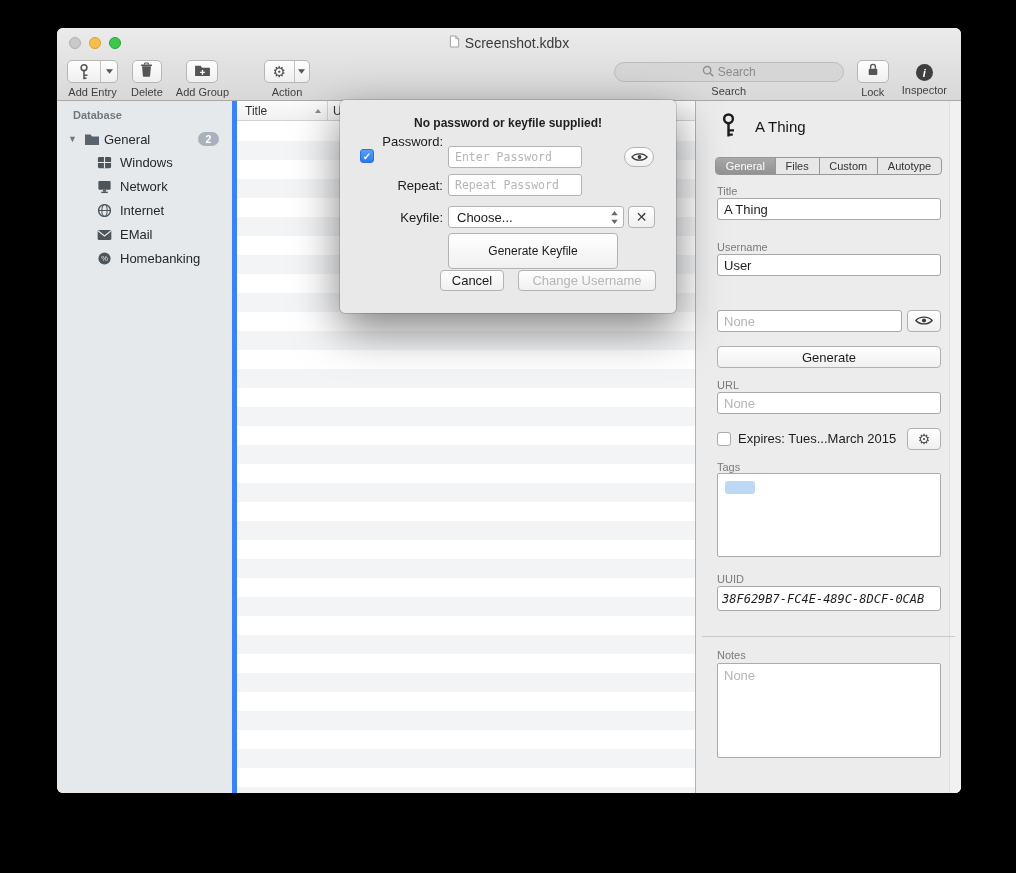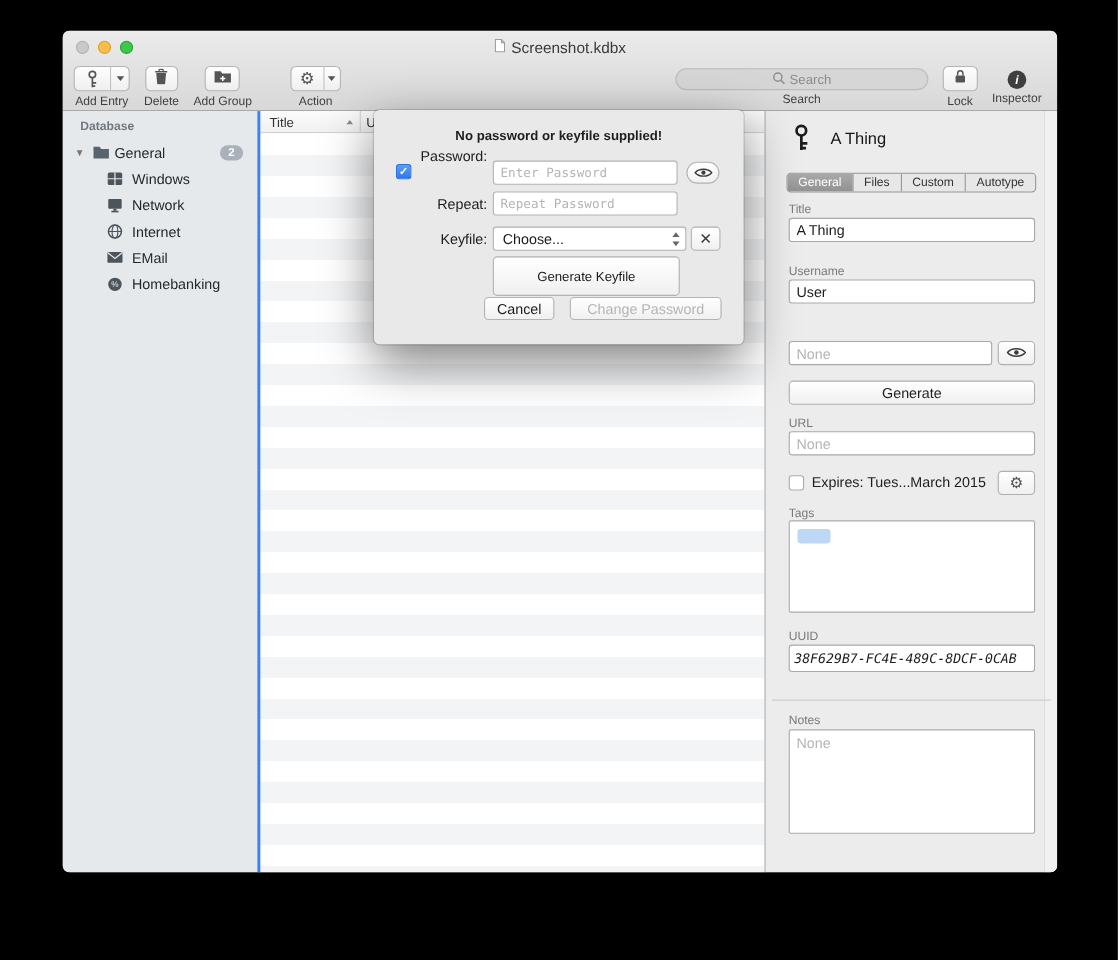--- a/index.html
+++ b/index.html
@@ -38,21 +38,21 @@
                   background:#d6d6d6; border:1px solid #bcbcbc;
                   display:flex; align-items:center; justify-content:center; gap:4px;
                   font-size:12px; color:#8b8b8b; }
   .info-circle { width:17px; height:17px; margin-top:4px; border-radius:50%;
                  background:#3f3f3f; color:#fff; font-size:11px; font-weight:bold;
                  font-style:italic; display:flex; align-items:center; justify-content:center; }
 
   
   .content { position:absolute; top:73px; left:0; right:0; bottom:0; display:flex; }
 
-  .sidebar { width:180px; background:#e5e9ec; border-right:3px solid #3b82f6; position:relative; }
+  .sidebar { width:180px; background:#e5e9ec; border-right:5px solid #3b82f6; position:relative; }
   .sb-header { position:absolute; left:16px; top:8px; font-size:11px; font-weight:600; color:#70787f; }
   .sb-group { position:absolute; left:0; right:0; top:27px; height:22px;
               display:flex; align-items:center; }
   .disclosure { position:absolute; left:11px; font-size:9px; color:#777; }
   .sb-group .icon { position:absolute; left:27px; width:16px; height:14px; }
   .sb-group-label { position:absolute; left:47px; font-size:13px; color:#24282c; }
   .badge { position:absolute; right:13px; min-width:21px; height:14px; padding:0 5px;
            background:#a9b1bb; color:#fff; font-size:10.5px; font-weight:bold;
            border-radius:8px; display:flex; align-items:center; justify-content:center; }
   .sb-item { position:absolute; left:0; right:0; height:24px; display:flex; align-items:center; }
@@ -116,21 +116,21 @@
                   background:#f1f1f1; border-left:1px solid #dedede; }
 
   
   .dialog { position:absolute; left:283px; top:72px; width:336px; height:213px;
             background:#e9e9e9; border-radius:5px; z-index:20;
             box-shadow:0 16px 45px rgba(0,0,0,.5), 0 0 0 1px rgba(0,0,0,.14); }
   .dlg-message { position:absolute; top:16px; left:0; right:0; text-align:center;
                  font-size:12px; font-weight:bold; color:#1e1e1e; }
   .dlg-label { position:absolute; left:36px; width:67px; text-align:right;
                font-size:13px; color:#1b1b1b; }
-  .dlg-field { position:absolute; left:108px; width:168px; height:22px;
+  .dlg-field { position:absolute; left:108px; width:134px; height:22px;
                border:1px solid #b3b3b3; border-radius:3px; background:#fff;
                padding:0 6px; font-family:"DejaVu Sans Mono",monospace; font-size:11.5px; }
   .dlg-btn { background:linear-gradient(#fff,#f0f0f0); border:1px solid #b3b3b3;
              border-radius:4px; font-size:13px; color:#1b1b1b;
              display:flex; align-items:center; justify-content:center; position:absolute; }
   .dlg-btn.disabled { color:#b5b5b5; }
   .dropdown { position:absolute; left:108px; top:106px; width:176px; height:22px;
               background:#fff; border:1px solid #b3b3b3; border-radius:3px;
               display:flex; align-items:center; font-size:13px; color:#1b1b1b;
               padding-left:8px; }
@@ -435,17 +435,17 @@
     </div>
 
     <div class="dlg-btn" style="left:108px; top:133px; width:170px; height:36px; font-size:12px;">
       <span>Generate Keyfile</span>
     </div>
 
     <div class="dlg-btn" style="left:100px; top:170px; width:64px; height:21px;">
       <span>Cancel</span>
     </div>
     <div class="dlg-btn disabled" style="left:178px; top:170px; width:138px; height:21px;">
-      <span>Change Password</span>
+      <span>Change Username</span>
     </div>
   </div>
 
 </div>
 
 </body></html>

